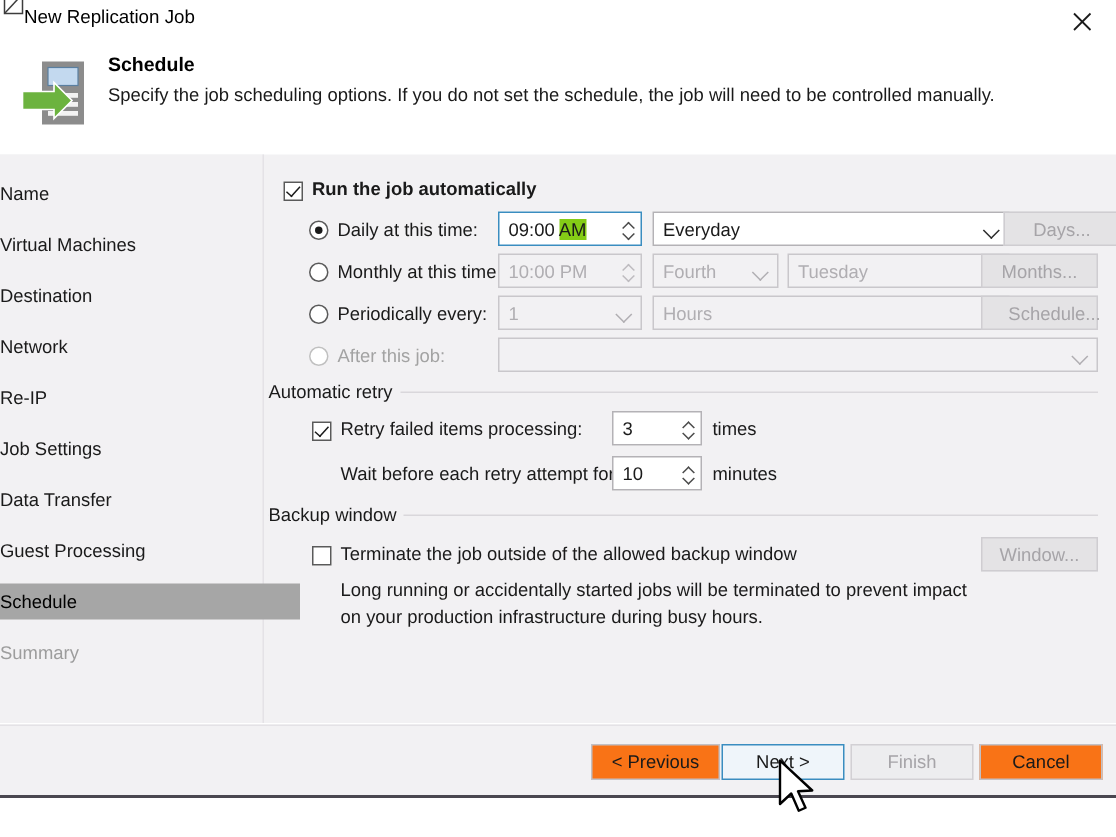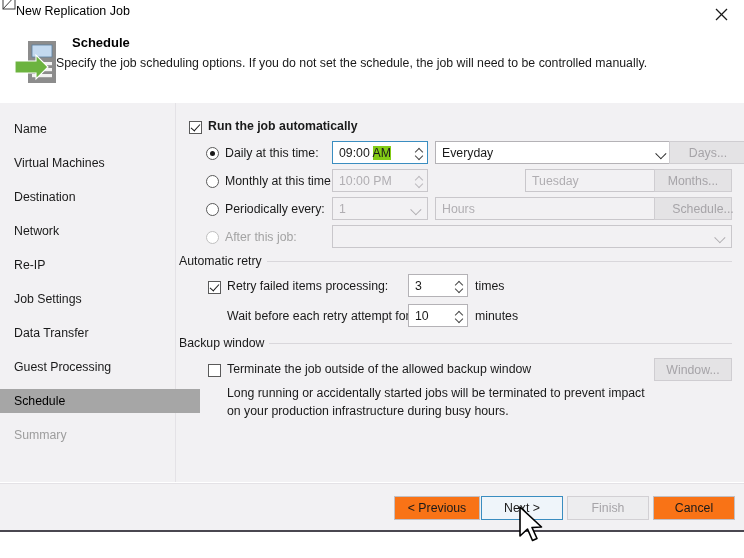--- a/index.html
+++ b/index.html
@@ -56,21 +56,21 @@
   }
   .header-title {
     position: absolute;
     left: 72px; top: 7px;
     font-size: 13px;
     font-weight: bold;
     color: #000000;
   }
   .header-sub {
     position: absolute;
-    left: 56px; top: 28px;
+    left: 72px; top: 28px;
     font-size: 12.3px;
     color: #1a1a1a;
     white-space: nowrap;
   }
 
   
   .body {
     position: absolute;
     left: 0; top: 103px; width: 744px; height: 379px;
     background: #f2f1f3;
@@ -78,21 +78,20 @@
   .sidebar {
     position: absolute;
     left: 0; top: 0; width: 176px; height: 379px;
     background: #f2f1f3;
     border-right: 1px solid #e4e2e6;
   }
   .side-item {
     position: absolute;
     left: 0; width: 200px; height: 24px;
     display: flex; align-items: center;
-    padding-left: 14px;
     font-size: 12.3px;
     color: #1a1a1a;
     cursor: default;
     white-space: nowrap;
   }
   .side-item.active {
     background: #a6a6a6;
     color: #000000;
   }
   .side-item.disabled { color: #9d9d9d; }
@@ -363,20 +362,24 @@
 
     <div class="rad" style="left:29px; top:72px;"></div>
     <div class="row-label" style="left:48px; top:71px;">Monthly at this time:</div>
     <div class="field disabled" style="left:155px; top:66px; width:96px; height:23px;">
       <span class="txt">10:00 PM</span>
       <span class="spin disabled">
           <i class="up"></i>
           <i class="dn"></i>
         </span>
     </div>
+    <div class="field disabled" style="left:258px; top:66px; width:84px; height:23px;">
+      <span class="txt">Fourth</span>
+      <span class="caret thin"></span>
+    </div>
     <div class="field disabled" style="left:348px; top:66px; width:148px; height:23px;">
       <span class="txt">Tuesday</span>
       <span class="caret thin"></span>
     </div>
     <div class="btn disabled" style="left:477px; top:66px; width:78px; height:23px;">Months...</div>
 
     <div class="rad" style="left:29px; top:100px;"></div>
     <div class="row-label" style="left:48px; top:99px;">Periodically every:</div>
     <div class="field disabled" style="left:155px; top:94px; width:96px; height:23px;">
       <span class="txt">1</span>

